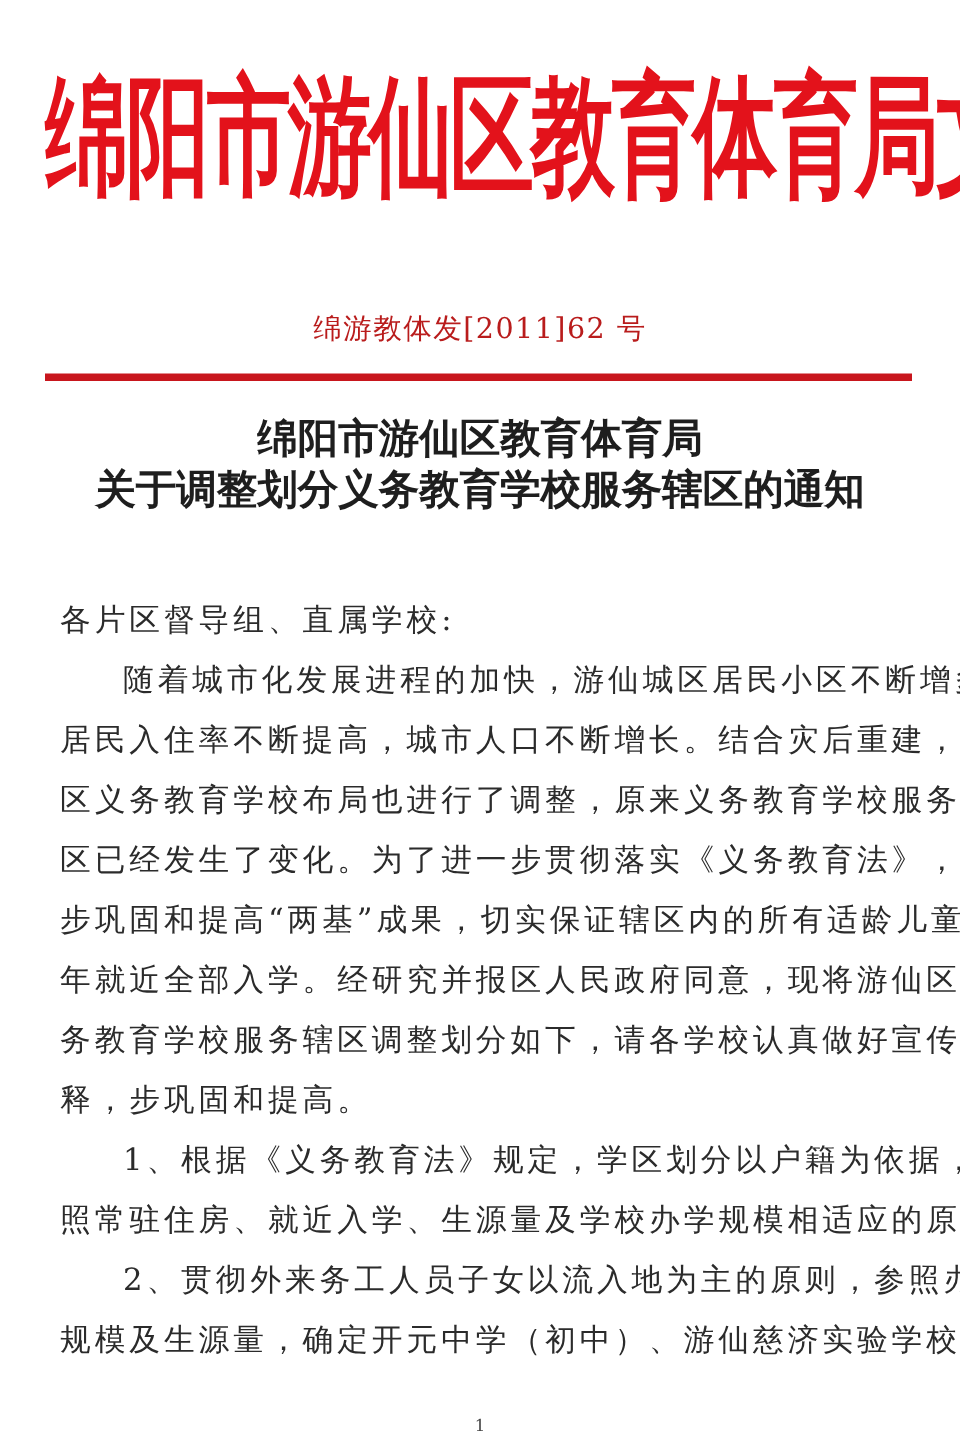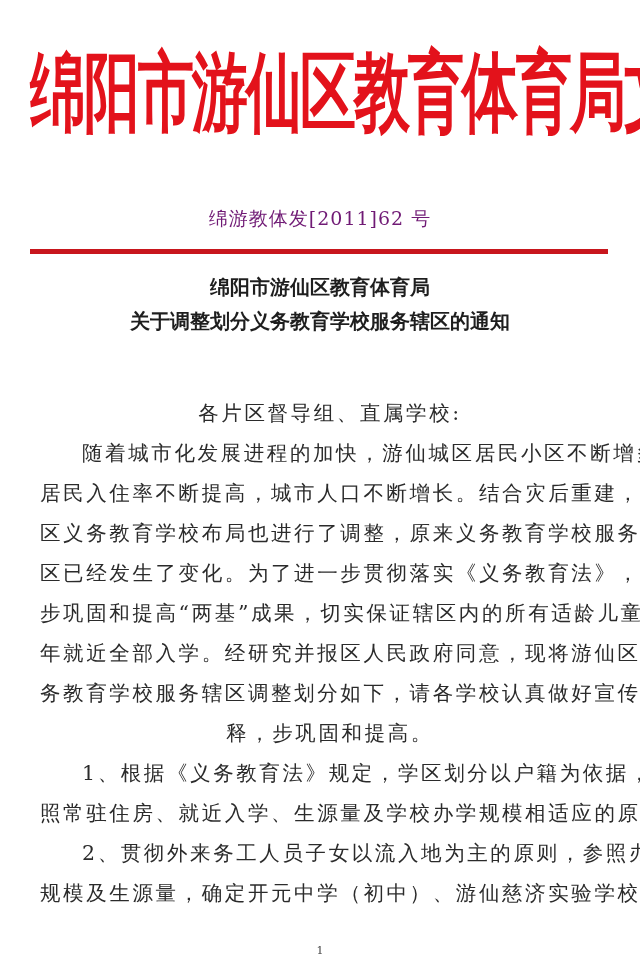--- a/index.html
+++ b/index.html
@@ -13,38 +13,38 @@
     position: absolute; left: 30px; top: 38px; width: 590px; height: 110px;
     display: flex; justify-content: space-between; align-items: center;
   }
   .doc-header .ch {
     color: #e3121b; font-family: "DejaVu Sans", "Liberation Sans", sans-serif;
     font-weight: bold; font-size: 56px; line-height: 1;
     transform: scaleY(1.55); display: inline-block; letter-spacing: -2px;
   }
   .doc-number {
     position: absolute; left: 0; width: 640px; top: 206px; text-align: center;
-    font-size: 19px; color: #701a75; letter-spacing: 1px;
+    font-size: 19px; color: #b91c1c; letter-spacing: 1px;
   }
   .red-rule {
     position: absolute; left: 30px; top: 249px; width: 578px; height: 5px;
     background: #c8161d;
   }
   .title {
     position: absolute; left: 0; width: 640px; text-align: center;
     font-family: Liberation Serif, serif; font-weight: bold;
-    font-size: 20px; color: #1e1e1e;
+    font-size: 27px; color: #1e1e1e;
   }
   .title-1 { top: 274px; }
   .title-2 { top: 308px; }
   .body-text {
     position: absolute; left: 40px; top: 393px; width: 580px;
     font-size: 20.5px; line-height: 40px; color: #2b2b2b;
   }
-  .line { white-space: nowrap; height: 40px; letter-spacing: 2.6px; text-align: center; }
+  .line { white-space: nowrap; height: 40px; letter-spacing: 2.6px; }
   .indent { padding-left: 42px; }
   .page-number {
     position: absolute; left: 0; width: 640px; top: 944px; text-align: center;
     font-size: 11px; color: #444;
   }
 </style>
 </head>
 <body>
 
 <div class="doc-header">

